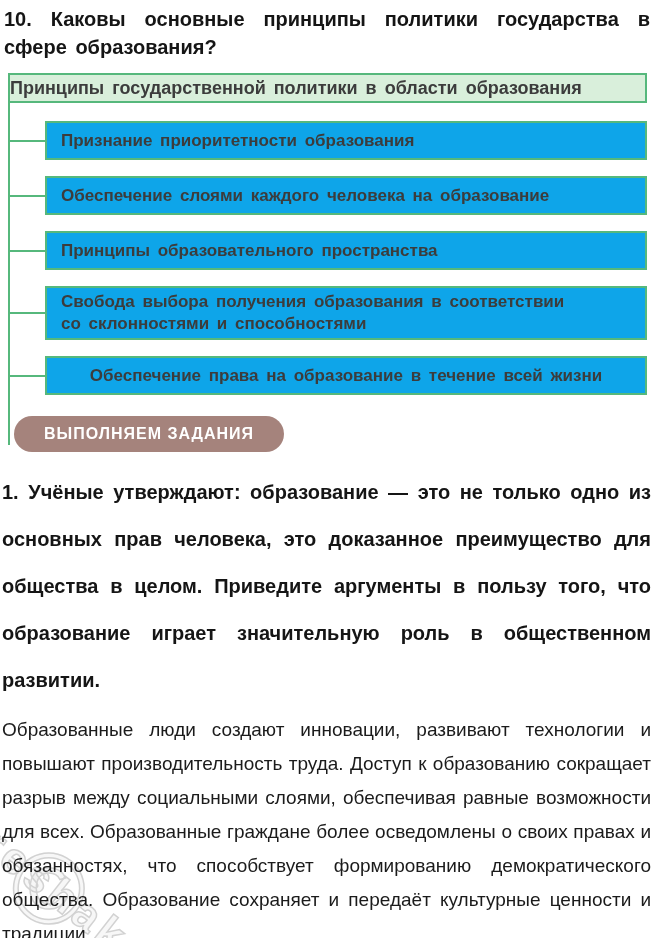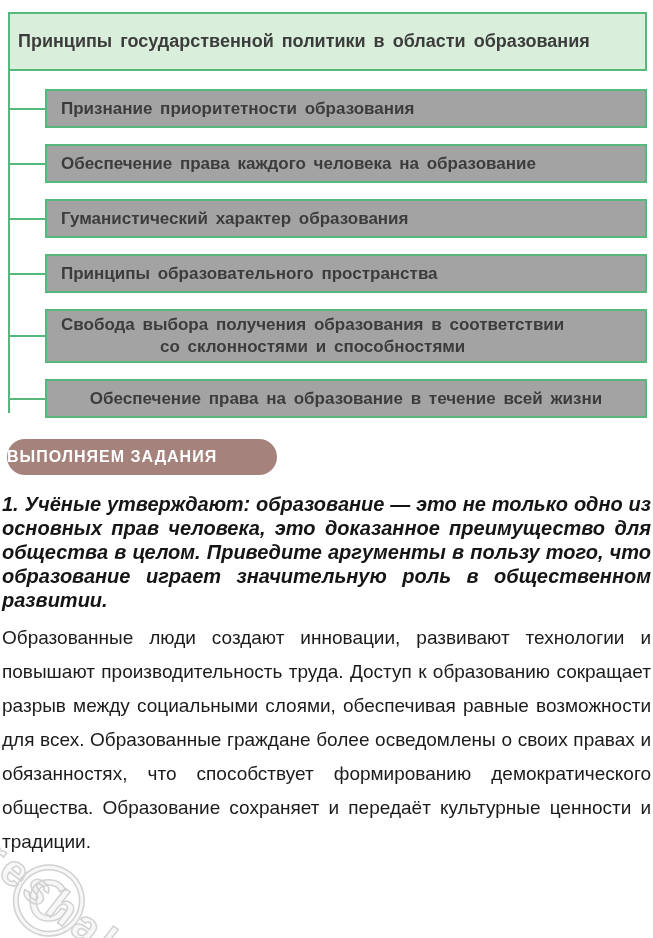--- a/index.html
+++ b/index.html
@@ -13,63 +13,63 @@
   .question {
     margin:0; padding:5px 3px 0 4px;
     font-size:20px; font-weight:bold; color:#151515;
     line-height:28px; text-align:justify; word-spacing:3px;
     position:relative; z-index:1;
   }
 
   
   .diagram { position:relative; margin:12px 6px 0 8px; z-index:1; }
   .diagram-header {
-    box-sizing:border-box; height:59px;
+    box-sizing:border-box; height:30px;
     border:2px solid #56b87c; background:#d9efdb;
-    display:flex; align-items:center; padding:0 8px;
+    display:flex; align-items:center; padding:0 0;
     font-size:18px; font-weight:600; color:#3c3c3c; word-spacing:3px;
   }
   .diagram-children { position:relative; margin-top:18px; }
   .vline {
     position:absolute; left:0; top:-18px; width:2px; height:342px;
     background:#56b87c;
   }
   .child-box {
     box-sizing:border-box; position:relative;
     margin-left:37px; margin-bottom:16px; min-height:39px;
-    border:2px solid #56b87c; background:#a3a3a3;
+    border:2px solid #56b87c; background:#0ea5e9;
     display:flex; align-items:center; padding:3px 14px;
     font-size:17px; font-weight:600; color:#3c3c3c; word-spacing:3px;
     line-height:22px;
   }
   .child-box:last-child { margin-bottom:0;justify-content:center; }
   .child-box .connector {
     position:absolute; left:-39px; top:50%; margin-top:-1px;
     width:39px; height:2px; background:#56b87c;
   }
-  .child-box.two-line { min-height:50px;text-align:center; }
+  .child-box.two-line { min-height:50px; }
   .child-box .box-label { white-space:pre-line; }
 
   
   .badge {
     position:relative; z-index:1;
-    margin:21px 0 0 7px; width:270px; height:36px;
+    margin:21px 0 0 14px; width:270px; height:36px;
     background:#a5837c; border-radius:18px;
-    display:flex; align-items:center; justify-content:flex-start;
+    display:flex; align-items:center; justify-content:center;
   }
   .badge span {
     color:#ffffff; font-weight:bold; font-size:16px; letter-spacing:1px;
   }
 
   
   .task-text {
     position:relative; z-index:1;
     margin:17px 0 0 0; padding:0 2px;
     font-size:20px; font-weight:bold; color:#151515;
-    line-height:24px; text-align:justify;font-style:italic;
+    line-height:47px; text-align:justify;
   }
   .answer-text {
     position:relative; z-index:1;
     margin:9px 0 0 0; padding:0 2px;
     font-size:19px; font-weight:normal; color:#1b1b1b;
     line-height:34px; text-align:justify;
   }
 
   
   .watermark { position:absolute; left:0; top:0; width:653px; height:938px; z-index:0; pointer-events:none; }
@@ -92,42 +92,39 @@
 </head>
 <body>
 
 <div class="page">
 
   <div class="watermark">
     <span class="wm-text">reshak.ru</span>
     <span class="wm-copy">©</span>
   </div>
 
+  <h1 class="question">10. Каковы основные принципы политики государства в сфере образования?</h1>
 
   <div class="diagram">
     <div class="diagram-header">
       <span class="box-label">Принципы государственной политики в области образования</span>
     </div>
     <div class="diagram-children">
       <div class="vline"></div>
 
       <div class="child-box">
         <div class="connector"></div>
         <span class="box-label">Признание приоритетности образования</span>
       </div>
 
       <div class="child-box">
         <div class="connector"></div>
-        <span class="box-label">Обеспечение права каждого человека на образование</span>
+        <span class="box-label">Обеспечение слоями каждого человека на образование</span>
       </div>
 
-      <div class="child-box">
-        <div class="connector"></div>
-        <span class="box-label">Гуманистический характер образования</span>
-      </div>
 
       <div class="child-box">
         <div class="connector"></div>
         <span class="box-label">Принципы образовательного пространства</span>
       </div>
 
       <div class="child-box two-line">
         <div class="connector"></div>
         <span class="box-label">Свобода выбора получения образования в соответствии
 со склонностями и способностями</span>

